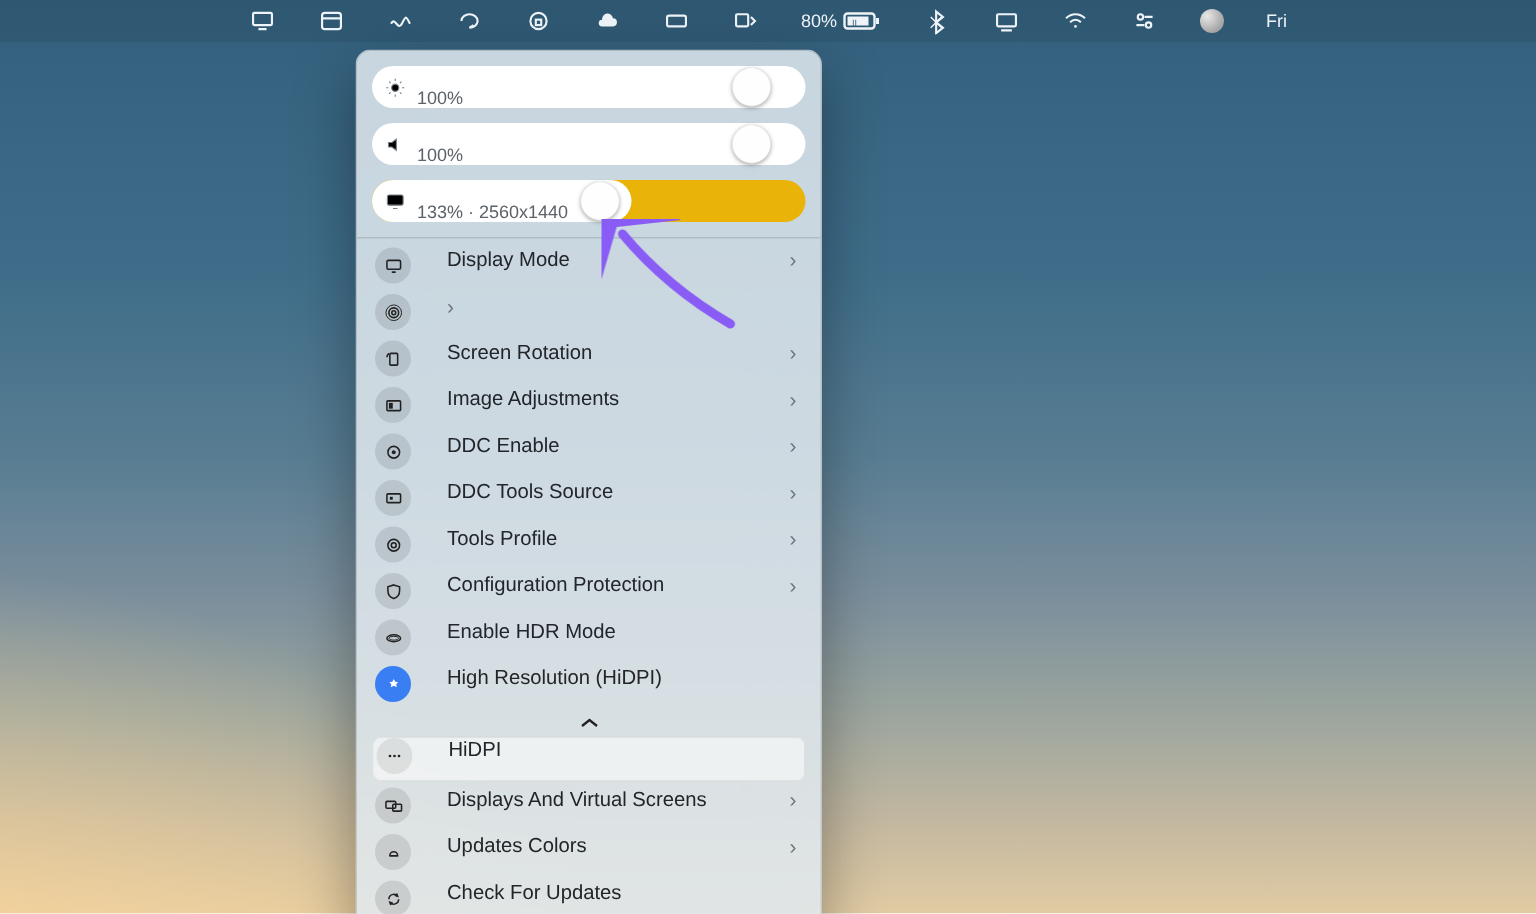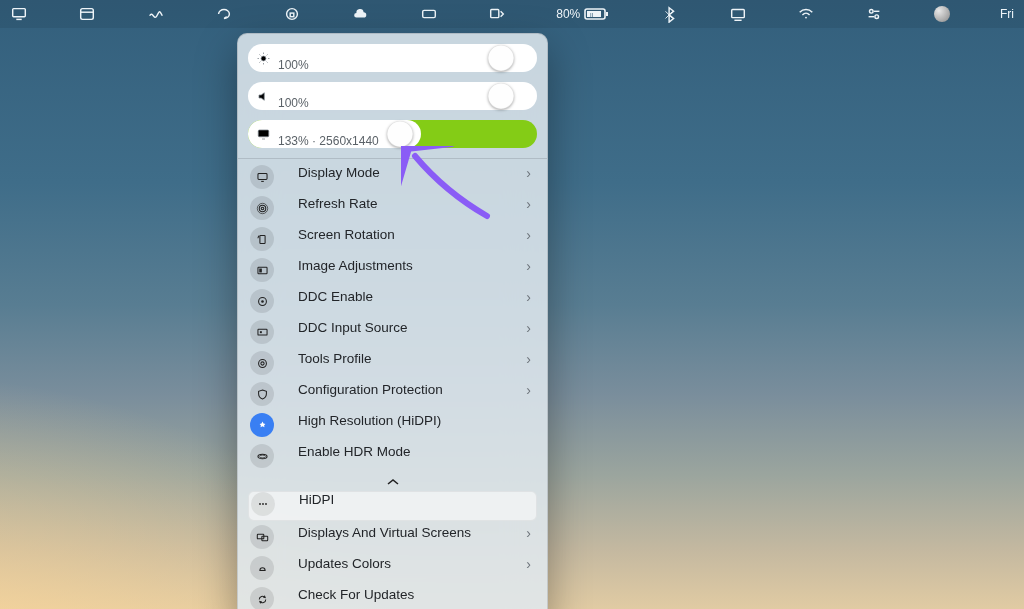--- a/index.html
+++ b/index.html
@@ -10,22 +10,22 @@
     position: absolute; inset: 0;
     background:
       radial-gradient(ellipse 800px 500px at -100px 700px, rgba(255,215,150,0.8), rgba(255,215,150,0) 65%),
       linear-gradient(180deg, #335f7c 0%, #3f6d89 30%, #587d92 50%, #7a8e9c 65%, #9ba59e 78%, #c3b8a0 90%, #e1cba3 100%);
   }
 
   
   .menubar {
     position: absolute; top: 0; left: 0; right: 0; height: 28px;
     background: rgba(0,0,0,0.08);
-    display: flex; align-items: center; justify-content: space-between;
-    gap: 15px; padding: 0 10px;
+    display: flex; align-items: center; justify-content: center;
+    gap: 28px; padding: 0 10px;
     color: #eef4f8;
     font-size: 12px;
   }
   .menubar .ico { width: 18px; height: 18px; display: flex; align-items: center; justify-content: center; }
   .menubar svg { stroke: #eef4f8; fill: none; stroke-width: 1.6; }
   .menubar .battery { display:flex; align-items:center; gap:4px; font-size:12px; }
   .menubar .clock-icon { width:16px;height:16px;border-radius:50%;background: radial-gradient(circle at 30% 30%, #e8e8e8, #888);} 
 
   
   .panel {
@@ -43,21 +43,21 @@
   
   .slider {
     position: relative;
     height: 28px;
     border-radius: 14px;
     background: #ffffff;
     margin-bottom: 10px;
     display: flex; align-items: flex-end;
     font-size: 12px; color: #5b6268;
   }
-  .slider.dim-track { background: #84cc16; }
+  .slider.dim-track { background: #eab308; }
   .slider .fill {
     position: absolute; top:0; bottom:0; left:0;
     background: #ffffff; border-radius: 14px;
   }
   .slider .lead-icon {
     position: relative; z-index:2;
     width: 30px; height:28px; display:flex; align-items:center; justify-content:center;
   }
   .slider .label { position: relative; z-index:2; }
   .slider .knob {
@@ -248,21 +248,20 @@
     </div>
 
     <div class="row">
       <span class="row-icon">
           <svg viewBox="0 0 20 20" width="13" height="13">
             <circle cx="10" cy="10" r="2"></circle>
             <circle cx="10" cy="10" r="5"></circle>
             <circle cx="10" cy="10" r="8" stroke-width="1"></circle>
           </svg>
         </span>
-      <span class="row-label">Refresh Rate</span>
       <span class="chevron">›</span>
     </div>
 
     <div class="row">
       <span class="row-icon">
           <svg viewBox="0 0 20 20" width="13" height="13">
             <rect x="6" y="4" width="8" height="12" rx="1"></rect>
             <path d="M3 8c0-2 1-3 2-4"></path>
           </svg>
         </span>
@@ -292,21 +291,21 @@
       <span class="chevron">›</span>
     </div>
 
     <div class="row">
       <span class="row-icon">
           <svg viewBox="0 0 20 20" width="13" height="13">
             <rect x="3" y="5" width="14" height="9" rx="1"></rect>
             <rect x="6" y="8" width="3" height="3" fill="#222" stroke="none"></rect>
           </svg>
         </span>
-      <span class="row-label">DDC Input Source</span>
+      <span class="row-label">DDC Tools Source</span>
       <span class="chevron">›</span>
     </div>
 
     <div class="row">
       <span class="row-icon">
           <svg viewBox="0 0 20 20" width="13" height="13">
             <circle cx="10" cy="10" r="6"></circle>
             <circle cx="10" cy="10" r="2.5"></circle>
           </svg>
         </span>
@@ -318,36 +317,36 @@
       <span class="row-icon">
           <svg viewBox="0 0 20 20" width="13" height="13">
             <path d="M10 3l6 2v4c0 4-3 7-6 8-3-1-6-4-6-8V5l6-2z"></path>
           </svg>
         </span>
       <span class="row-label">Configuration Protection</span>
       <span class="chevron">›</span>
     </div>
 
     <div class="row">
-      <span class="row-icon accent">
-          <svg viewBox="0 0 20 20" width="13" height="13">
-            <path d="M10 4l1.5 3 3 .5-2 2 .5 3L10 11l-3 1.5.5-3-2-2 3-.5z" fill="#fff" stroke="none"></path>
-          </svg>
-        </span>
-      <span class="row-label">High Resolution (HiDPI)</span>
-    </div>
-
-    <div class="row">
       <span class="row-icon">
           <svg viewBox="0 0 20 20" width="13" height="13">
             <ellipse cx="10" cy="10" rx="7" ry="3.5"></ellipse>
             <ellipse cx="10" cy="10" rx="5" ry="2" stroke-width="1"></ellipse>
           </svg>
         </span>
       <span class="row-label">Enable HDR Mode</span>
+    </div>
+
+    <div class="row">
+      <span class="row-icon accent">
+          <svg viewBox="0 0 20 20" width="13" height="13">
+            <path d="M10 4l1.5 3 3 .5-2 2 .5 3L10 11l-3 1.5.5-3-2-2 3-.5z" fill="#fff" stroke="none"></path>
+          </svg>
+        </span>
+      <span class="row-label">High Resolution (HiDPI)</span>
     </div>
 
     <div class="caret-row">
       <svg viewBox="0 0 20 10" width="20" height="10">
           <path d="M5 7l5-4 5 4" stroke="#222" fill="none" stroke-width="1.6"></path>
         </svg>
     </div>
 
     <div class="row section">
       <span class="row-icon" style="background:rgba(0,0,0,0.08)">

